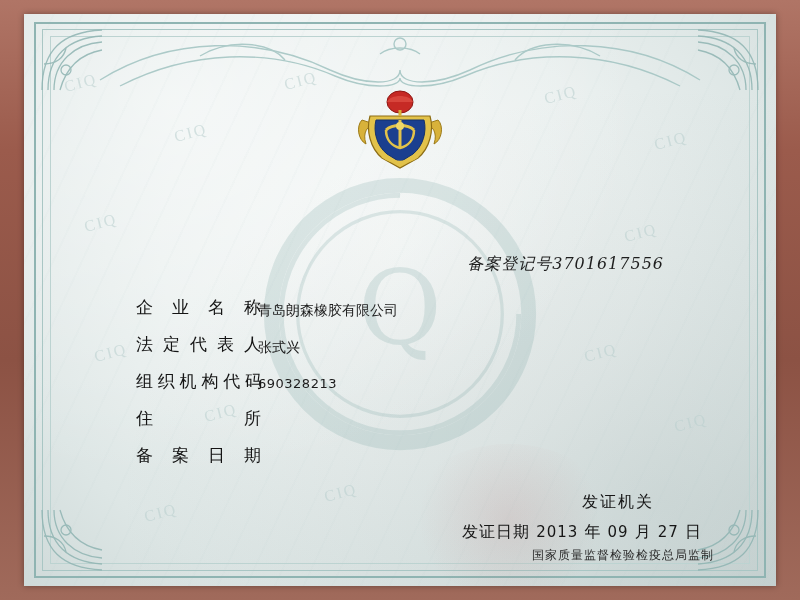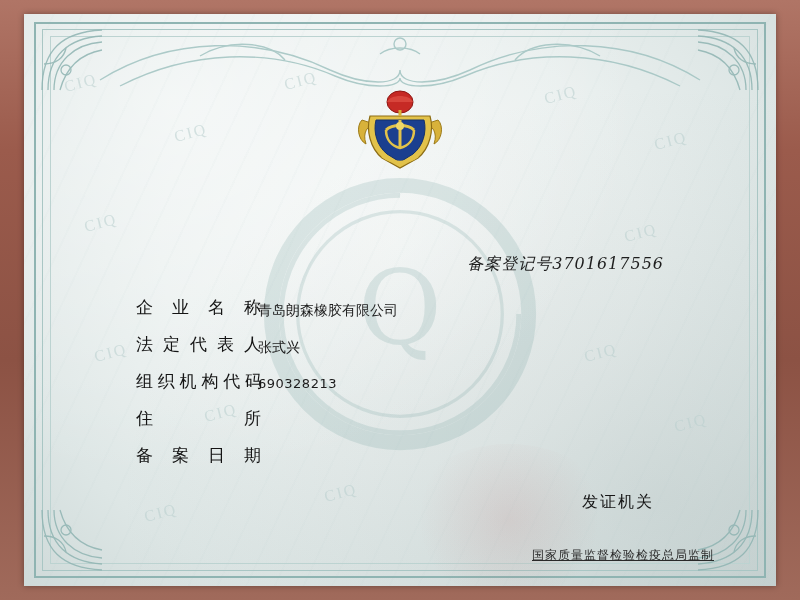--- a/index.html
+++ b/index.html
@@ -126,21 +126,20 @@
   .issuedate{
     position:absolute;right:74px;top:508px;
     font-size:16px;color:#161616;letter-spacing:1px;
     font-family:"DejaVu Serif", serif;
   }
   .issuedate .n{font-family:"DejaVu Sans", sans-serif;font-size:15px;}
   .footer{
     position:absolute;right:62px;bottom:22px;
     font-size:12px;color:#2a2a2a;letter-spacing:1px;
     font-family:"DejaVu Serif", serif;
-    text-decoration:underline;
   }
   .stamp-ghost{
     position:absolute;left:380px;top:430px;width:210px;height:150px;
     border-radius:50%;
     opacity:.10;
     background:radial-gradient(circle,#a33 0%,rgba(170,50,50,0) 70%);
     pointer-events:none;
   }
   .paper-shade{
     position:absolute;inset:0;pointer-events:none;
@@ -321,17 +320,26 @@
           <span>期</span>
         </div>
       </div>
 
     </div>
 
     <div class="stamp-ghost"></div>
 
     <div class="issuer">发证机关</div>
 
+    <div class="issuedate">
+      <span>发证日期</span>
+      <span class="n">2013</span>
+      <span>年</span>
+      <span class="n">09</span>
+      <span>月</span>
+      <span class="n">27</span>
+      <span>日</span>
+    </div>
 
     <div class="footer">国家质量监督检验检疫总局监制</div>
 
   </div>
 </div>
 
 </body></html>

